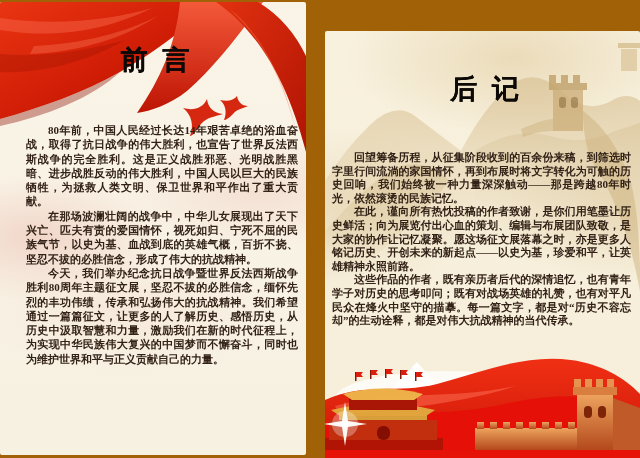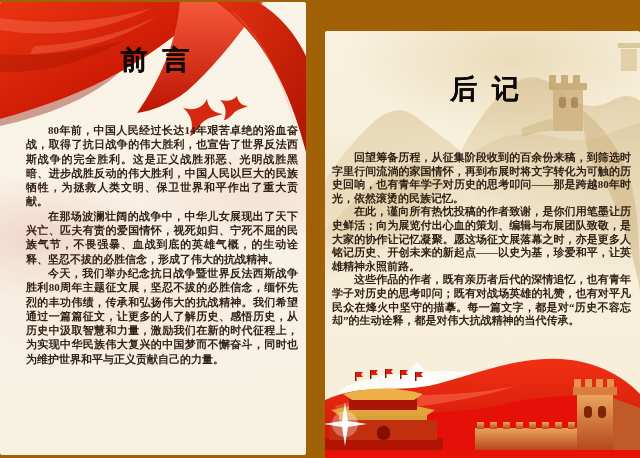--- a/index.html
+++ b/index.html
@@ -69,21 +69,21 @@
 
     <svg class="doves" viewBox="0 0 78 44" xmlns="http://www.w3.org/2000/svg">
       <g fill="#d62710">
         <path d="M12,40 C16,30 14,19 5,12 C16,15 25,12 29,3 C30,12 36,17 45,18 C36,21 29,21 23,28 C18,35 15,40 12,40 Z"></path>
         <path d="M46,24 C49,17 48,9 42,4 C50,6 56,4 59,0 C60,6 64,10 70,10 C64,13 59,13 55,18 C51,22 48,24 46,24 Z"></path>
       </g>
     </svg>
 
     <div class="body-text">
       <p>80年前，中国人民经过长达14年艰苦卓绝的浴血奋战，取得了抗日战争的伟大胜利，也宣告了世界反法西斯战争的完全胜利。这是正义战胜邪恶、光明战胜黑暗、进步战胜反动的伟大胜利，中国人民以巨大的民族牺牲，为拯救人类文明、保卫世界和平作出了重大贡献。</p>
-      <p>在那场波澜壮阔的战争中，中华儿女展现出了天下兴亡、匹夫有责的爱国情怀，视死如归、宁死不屈的民族气节，不畏强暴、血战到底的英雄气概，的生动诠释、坚忍不拔的必胜信念，形成了伟大的抗战精神。</p>
+      <p>在那场波澜壮阔的战争中，中华儿女展现出了天下兴亡、匹夫有责的爱国情怀，视死如归、宁死不屈的民族气节，以史为基、血战到底的英雄气概，百折不挠、坚忍不拔的必胜信念，形成了伟大的抗战精神。</p>
       <p>今天，我们举办纪念抗日战争暨世界反法西斯战争胜利80周年主题征文展，坚忍不拔的必胜信念，缅怀先烈的丰功伟绩，传承和弘扬伟大的抗战精神。我们希望通过一篇篇征文，让更多的人了解历史、感悟历史，从历史中汲取智慧和力量，激励我们在新的时代征程上，为实现中华民族伟大复兴的中国梦而不懈奋斗，同时也为维护世界和平与正义贡献自己的力量。</p>
     </div>
   </section>
 
   <section class="page page-right">
 
     <svg class="deco mountains" viewBox="0 0 315 330" xmlns="http://www.w3.org/2000/svg">
       <defs>
         <linearGradient id="mf1" x1="0" y1="0" x2="0" y2="1">
           <stop offset="0" stop-color="#d9c194"></stop>
@@ -108,21 +108,21 @@
         <path d="M258,80 C280,96 297,122 306,152 C312,176 314,205 315,235 V260 C306,212 291,166 268,132 C262,122 258,100 258,80 Z" fill="#c9ab74" opacity=".55"></path>
         <path d="M196,98 C210,92 222,88 228,88 V100 C220,100 208,102 198,106 Z" fill="#c9ab74" opacity=".5"></path>
         <rect x="296" y="18" width="16" height="22" fill="#d4ba88" opacity=".7"></rect>
         <rect x="293" y="12" width="22" height="5" fill="#c9ab74" opacity=".7"></rect>
       </g>
     </svg>
 
     <h1 class="page-title">后 记</h1>
 
     <div class="body-text">
-      <p>回望筹备历程，从征集阶段收到的百余份来稿，到筛选时字里行间流淌的家国情怀，再到布展时将文字转化为可触的历史回响，也有青年学子对历史的思考叩问——那是跨越80年时光，依然滚烫的民族记忆。</p>
+      <p>回望筹备历程，从征集阶段收到的百余份来稿，到筛选时字里行间流淌的家国情怀，再到布展时将文字转化为可触的历史回响，我们始终被一种力量深深触动——那是跨越80年时光，依然滚烫的民族记忆。</p>
       <p>在此，谨向所有热忱投稿的作者致谢，是你们用笔墨让历史鲜活；向为展览付出心血的策划、编辑与布展团队致敬，是大家的协作让记忆凝聚。愿这场征文展落幕之时，亦是更多人铭记历史、开创未来的新起点——以史为基，珍爱和平，让英雄精神永照前路。</p>
       <p>这些作品的作者，既有亲历者后代的深情追忆，也有青年学子对历史的思考叩问；既有对战场英雄的礼赞，也有对平凡民众在烽火中坚守的描摹。每一篇文字，都是对“历史不容忘却”的生动诠释，都是对伟大抗战精神的当代传承。</p>
     </div>
 
     <svg class="deco bottom-art" viewBox="0 0 315 130" xmlns="http://www.w3.org/2000/svg">
       <defs>
         <linearGradient id="wv" x1="0" y1="0" x2="0" y2="1">
           <stop offset="0" stop-color="#f03014"></stop>
             <stop offset="1" stop-color="#c20d02"></stop>
         </linearGradient>

